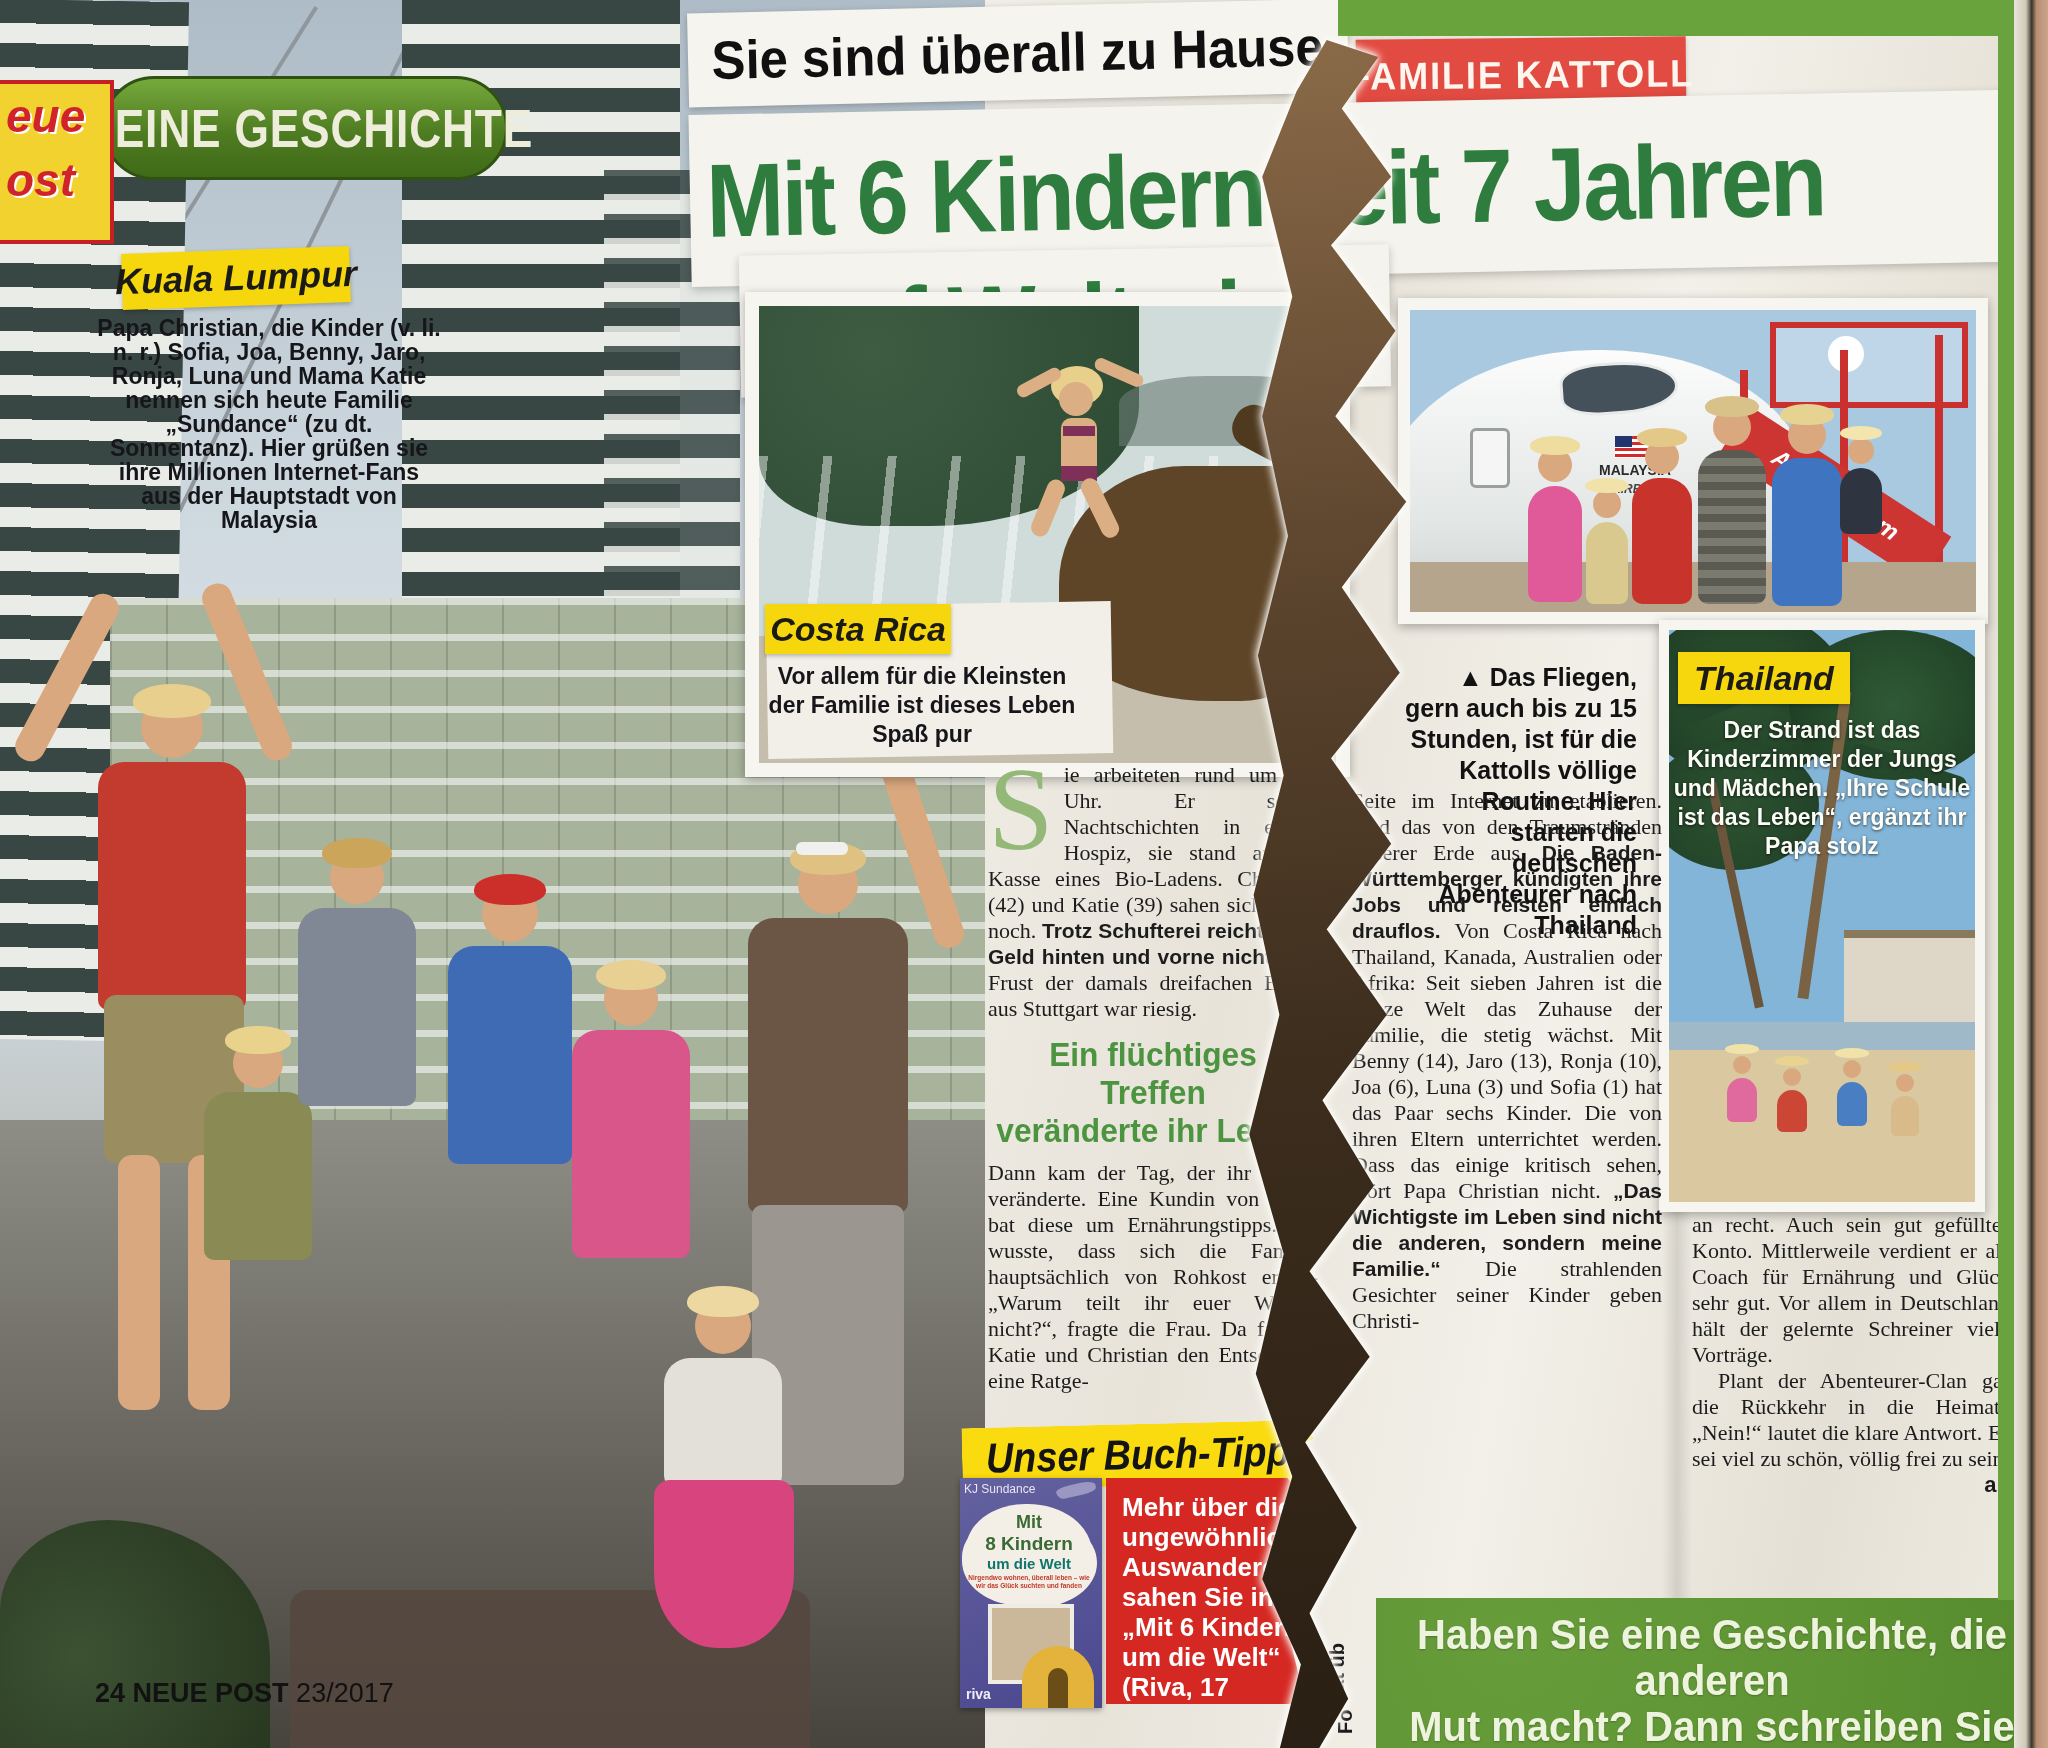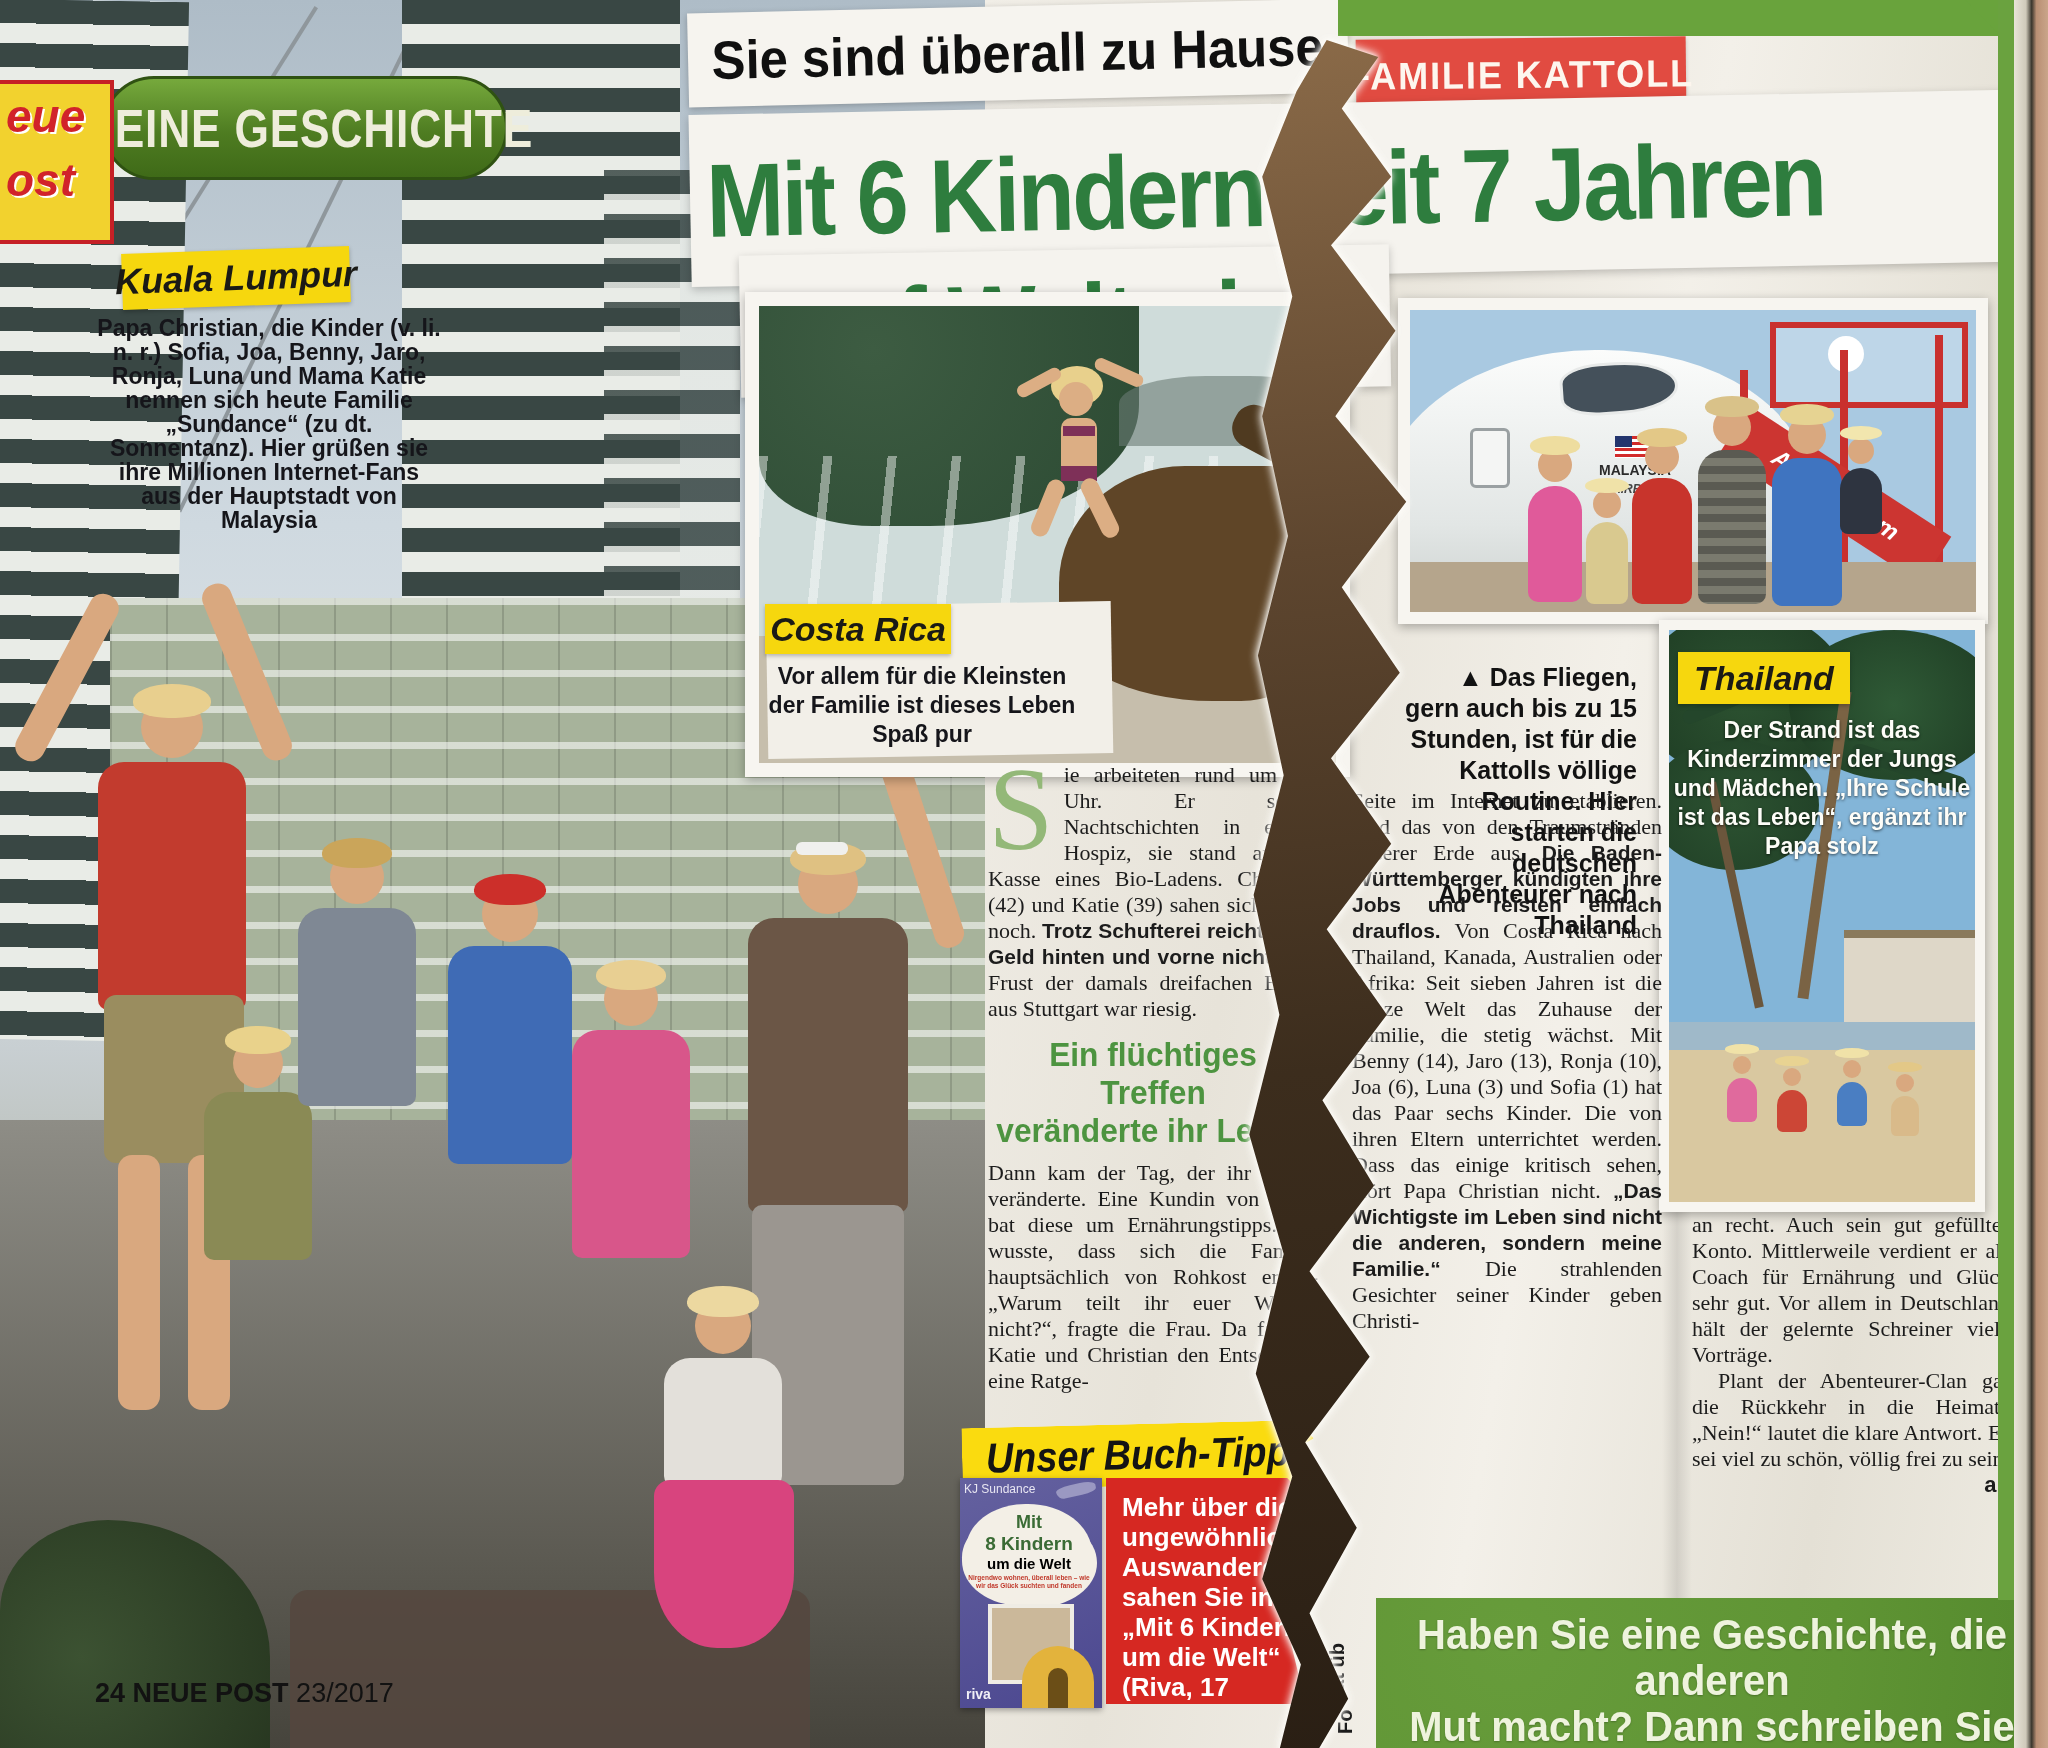--- a/index.html
+++ b/index.html
@@ -80,21 +80,21 @@
   #buch-banner{left:962px;top:1424px;width:352px;height:62px;background:#fadb0f;transform:rotate(-1.4deg);
     display:flex;align-items:center;justify-content:center;
     clip-path:polygon(0 0,95% 0,100% 30%,92% 55%,98% 100%,0 100%);}
   #buch-banner span{font-weight:bold;font-style:italic;font-size:42px;color:#141414;transform:scaleX(.9);white-space:nowrap;}
   #book-cover{left:960px;top:1478px;width:142px;height:230px;background:linear-gradient(160deg,#64619f,#4c4890);
     box-shadow:0 2px 6px rgba(0,0,0,.35);overflow:hidden;}
   #cover-cloud{position:absolute;left:6px;top:26px;width:126px;height:96px;background:#f3efe6;
     border-radius:48% 52% 50% 50%;box-shadow:-6px 8px 0 -2px #f3efe6,8px 10px 0 -3px #f3efe6;}
   #cover-cloud .t1{display:block;text-align:center;color:#3a6b35;font-weight:bold;font-size:18px;margin-top:8px;}
   #cover-cloud .t2{display:block;text-align:center;color:#3a6b35;font-weight:bold;font-size:19px;}
-  #cover-cloud .t3{display:block;text-align:center;color:#000000;font-weight:bold;font-size:15px;}
+  #cover-cloud .t3{display:block;text-align:center;color:#0f766e;font-weight:bold;font-size:15px;}
   #cover-sub{display:block;text-align:center;color:#c0392b;font-weight:bold;font-size:6.5px;line-height:8px;margin-top:2px;}
   #cover-photo{position:absolute;left:28px;top:126px;width:78px;height:72px;background:#cbb89a;border:4px solid #efece4;}
   #cover-mosque{position:absolute;left:62px;top:168px;width:72px;height:62px;background:#e3b33c;
     border-radius:40px 40px 0 0;}
   #cover-mosque::after{content:"";position:absolute;left:26px;top:22px;width:20px;height:40px;
     background:#6b4e17;border-radius:10px 10px 0 0;}
   #red-promo{left:1106px;top:1478px;width:206px;height:226px;background:#d62822;color:#fff;
     font-weight:bold;font-size:26px;line-height:30px;padding:14px 10px 10px 16px;box-sizing:border-box;
     clip-path:polygon(0 0,88% 0,100% 12%,92% 30%,99% 52%,90% 74%,97% 100%,0 100%);}
   

